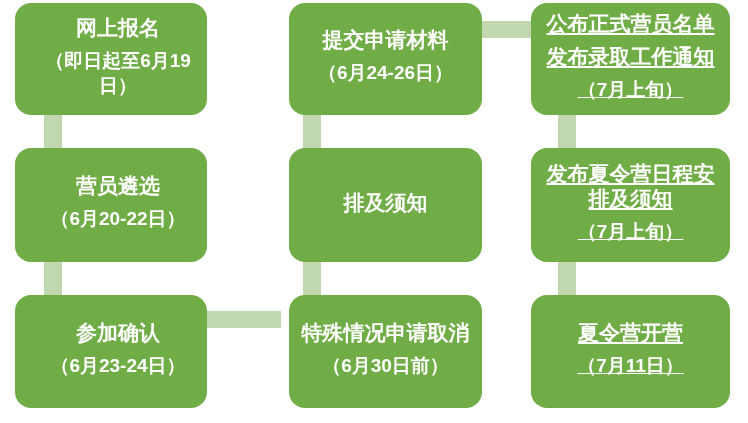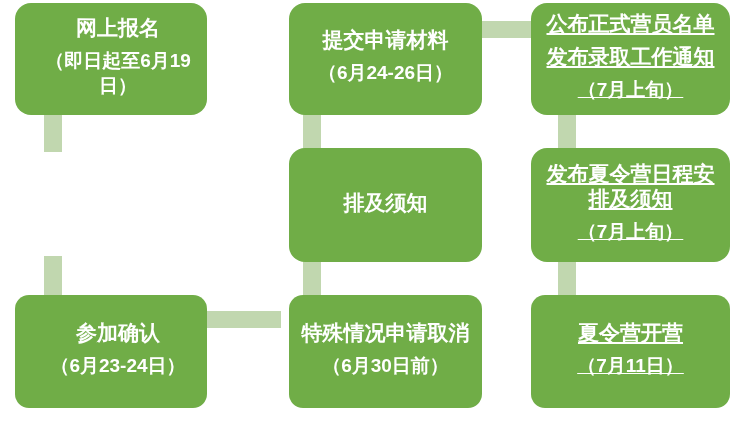--- a/index.html
+++ b/index.html
@@ -35,21 +35,21 @@
   .line{white-space:pre-line;}
   .line.title{font-size:21px;line-height:25px;}
   .line.date{font-size:19px;line-height:25px;}
   .line + .line{margin-top:8px;}
   
   .c0{left:15px;width:192px;padding-left:24px;}
   .c1{left:272px;width:193px;margin-left:17px;}
   .c2{left:531px;width:199px;text-decoration:underline;}
   .r0{top:3px;height:112px;}
   .r1{top:148px;height:114px;}
-  .r2{top:295px;height:113px;border-radius:14px;}
+  .r2{top:295px;height:113px;}
   
   .conn{position:absolute;background:var(--conn);z-index:1;}
   .conn.v{width:18px;height:44px;}
   .conn.h{height:17px;width:82px;}
   #cv1a{left:44px;top:108px;}
   #cv1b{left:44px;top:256px;}
   #cv2a{left:303px;top:108px;}
   #cv2b{left:303px;top:256px;}
   #cv3a{left:558px;top:108px;}
   #cv3b{left:558px;top:256px;}
@@ -77,20 +77,24 @@
   <div class="node c1 r0">
     <div class="line title">提交申请材料</div>
     <div class="line date">（6月24-26日）</div>
   </div>
   <div class="node c2 r0">
     <div class="line title">公布正式营员名单</div>
     <div class="line title">发布录取工作通知</div>
     <div class="line date">（7月上旬）</div>
   </div>
 
+  <div class="node c0 r1">
+    <div class="line title">营员遴选</div>
+    <div class="line date">（6月20-22日）</div>
+  </div>
   <div class="node c1 r1">
     <div class="line title">排及须知</div>
   </div>
   <div class="node c2 r1">
     <div class="line title">发布夏令营日程安
 排及须知</div>
     <div class="line date">（7月上旬）</div>
   </div>
 
   <div class="node c0 r2">

